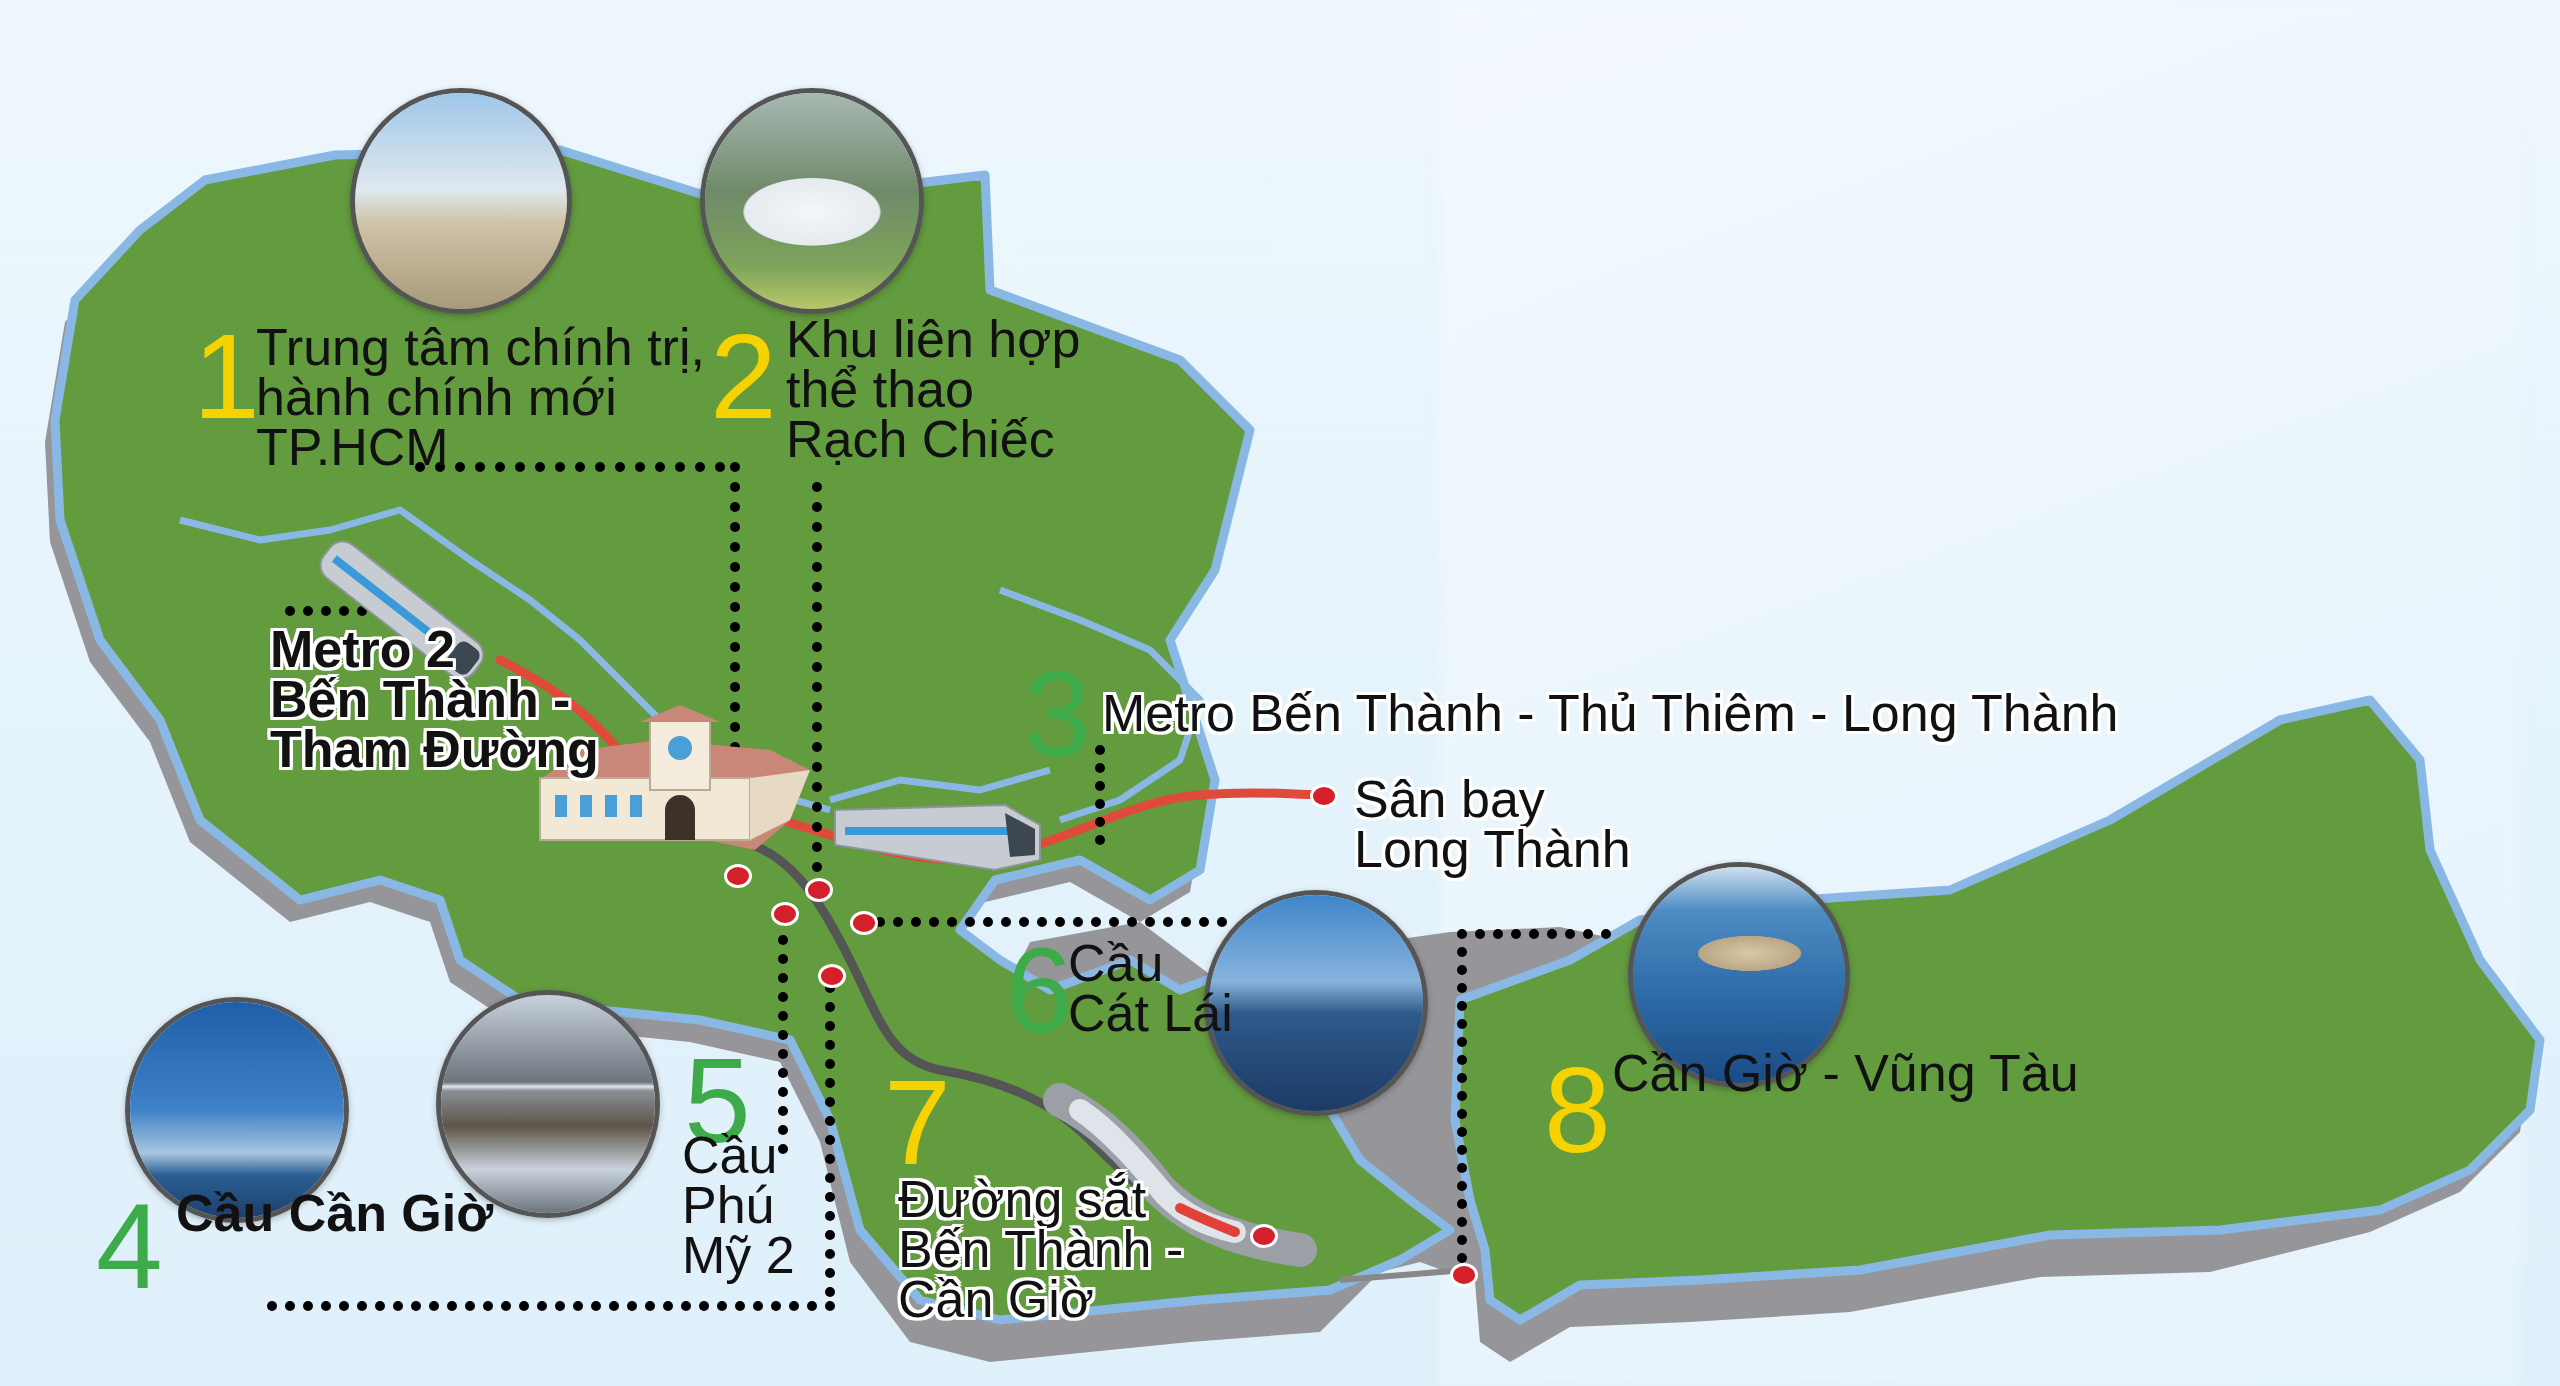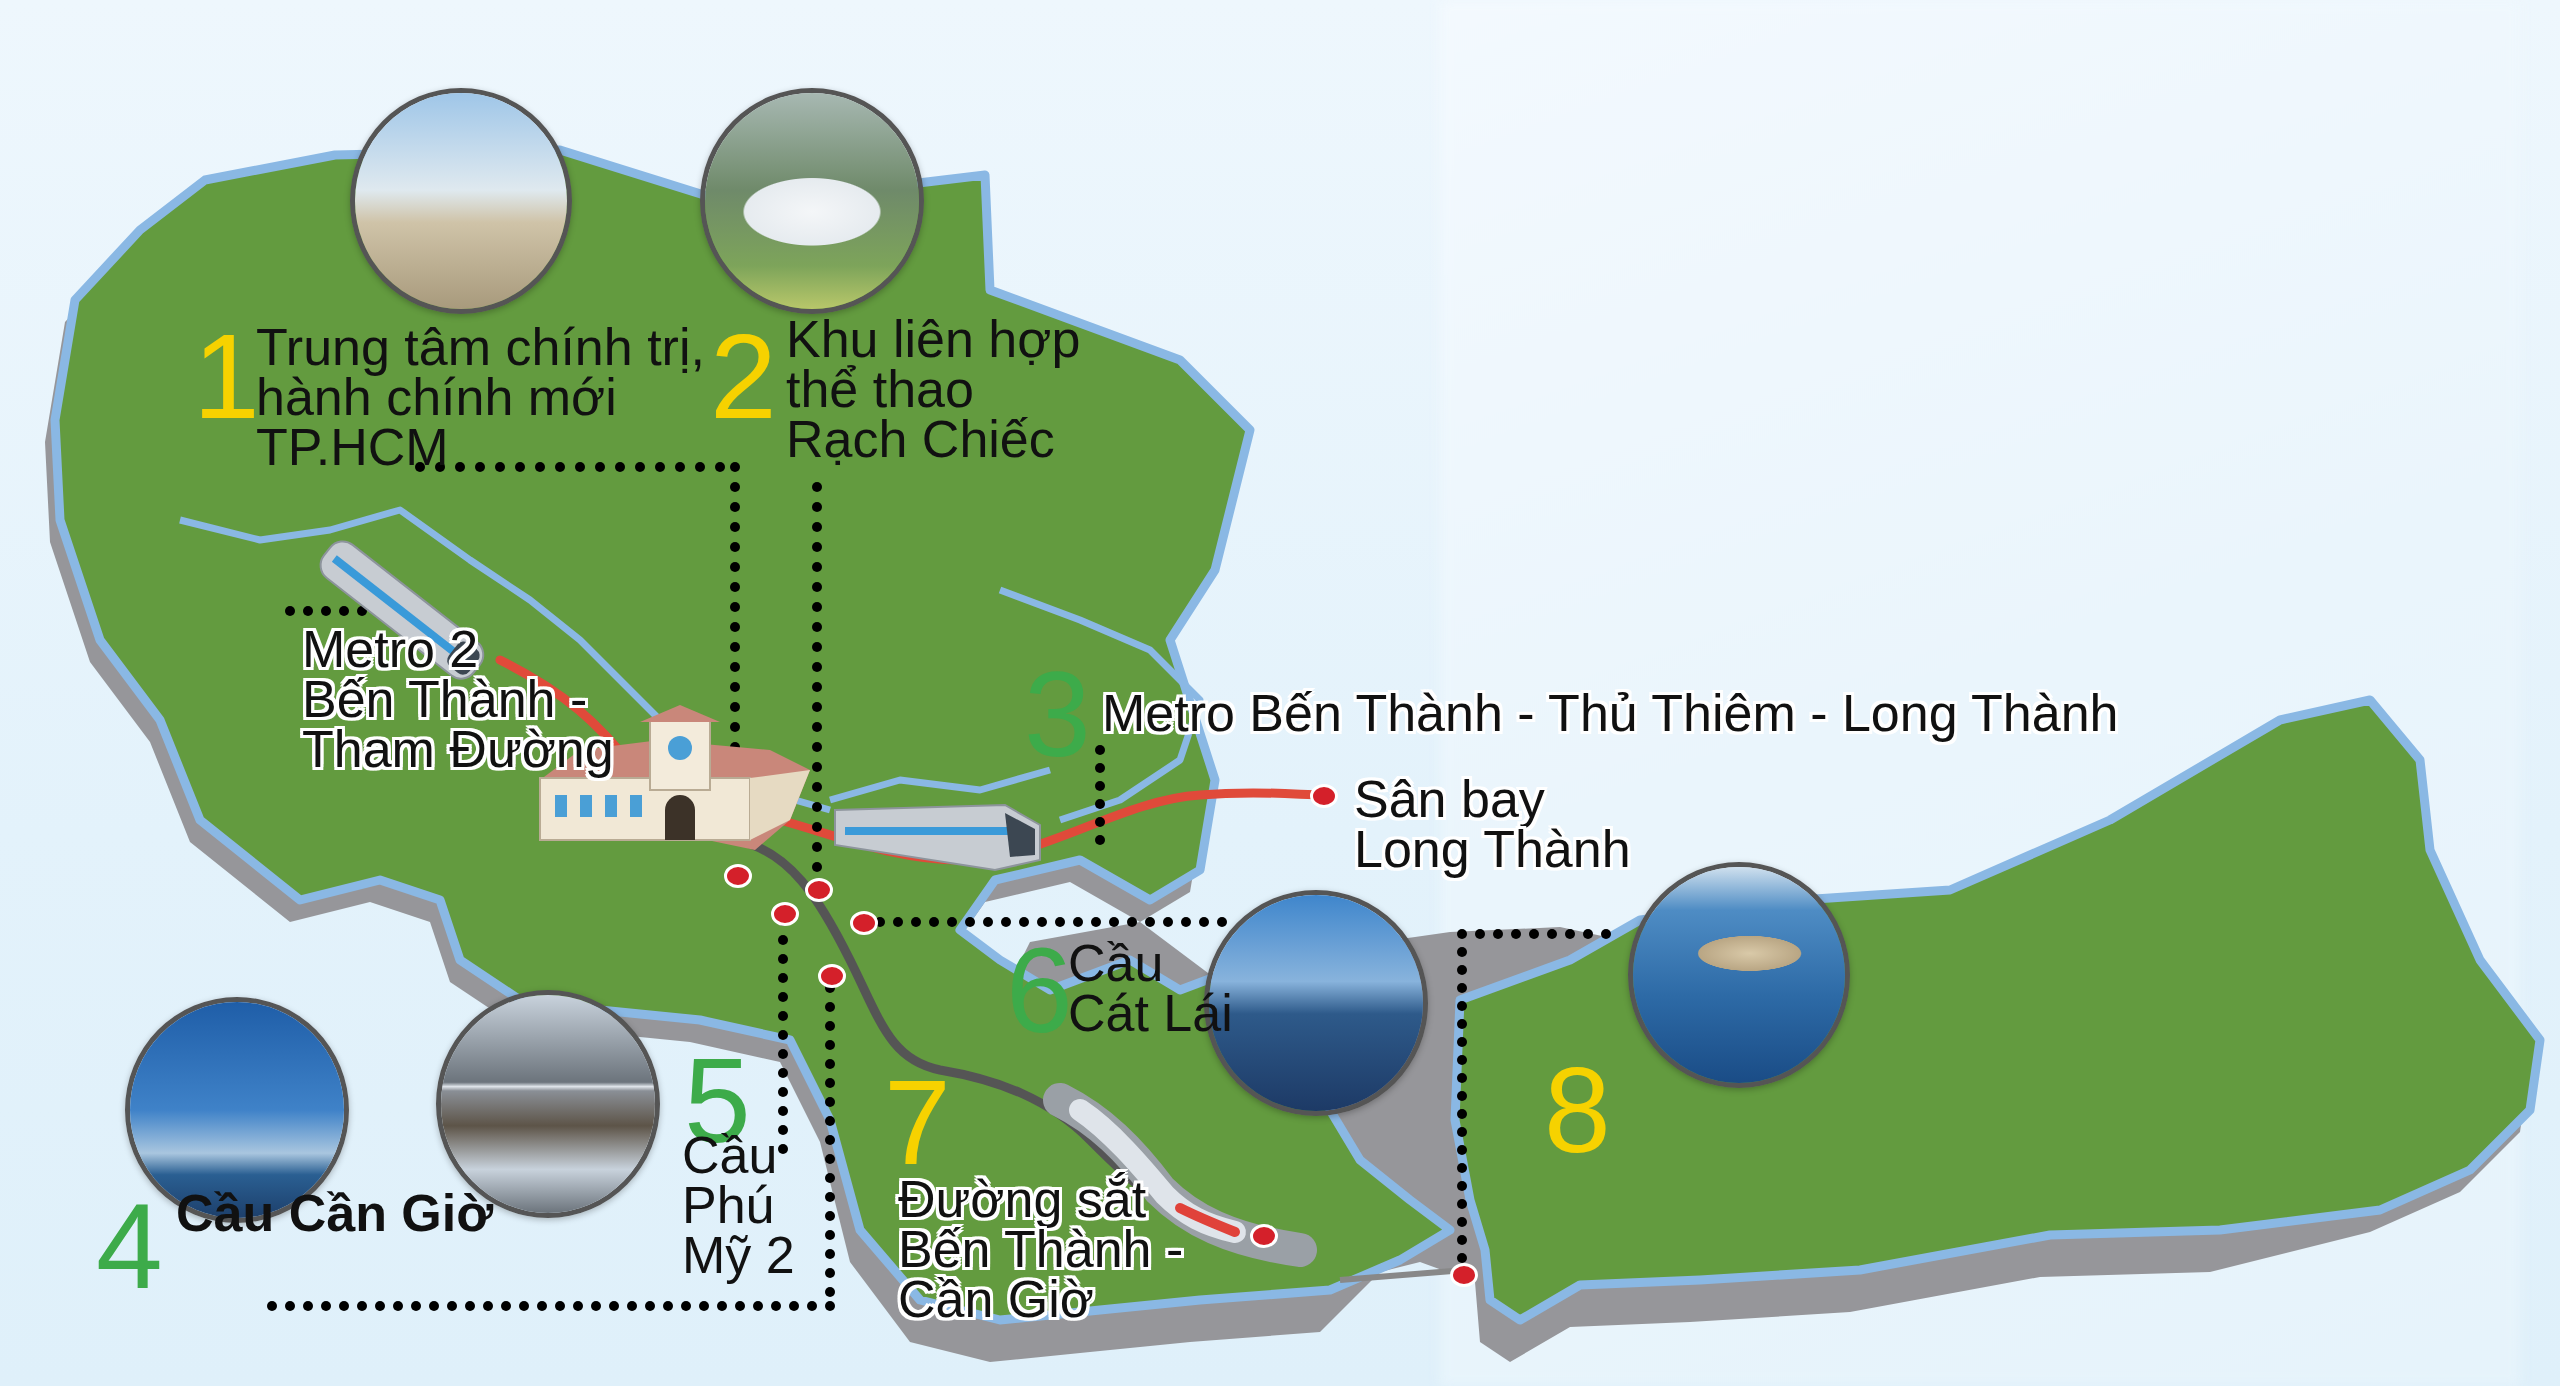--- a/index.html
+++ b/index.html
@@ -335,21 +335,21 @@
   <span class="line">TP.HCM</span>
 </div>
 
 <div class="num yellow" style="left:710px;top:316px;">2</div>
 <div class="lbl" style="left:786px;top:314px;">
   <span class="line">Khu liên hợp</span>
   <span class="line">thể thao</span>
   <span class="line">Rạch Chiếc</span>
 </div>
 
-<div class="lbl halo" style="left:270px;top:624px;font-weight:400;margin-left:32px;">
+<div class="lbl halo" style="left:270px;top:624px;font-weight:700;">
   <span class="line">Metro 2</span>
   <span class="line">Bến Thành -</span>
   <span class="line">Tham Đường</span>
 </div>
 
 <div class="num green" style="left:1024px;top:654px;">3</div>
 <div class="lbl halo" style="left:1092px;top:688px;margin-left:10px;">
   <span class="line">Metro Bến Thành - Thủ Thiêm - Long Thành</span>
 </div>
 
@@ -378,13 +378,14 @@
 
 <div class="num yellow" style="left:884px;top:1062px;">7</div>
 <div class="lbl halo" style="left:898px;top:1174px;">
   <span class="line">Đường sắt</span>
   <span class="line">Bến Thành -</span>
   <span class="line">Cần Giờ</span>
 </div>
 
 <div class="num yellow" style="left:1544px;top:1050px;">8</div>
 <div class="lbl" style="left:1612px;top:1048px;">
+  <span class="line">Cần Giờ - Vũng Tàu</span>
 </div>
 
 </body></html>

